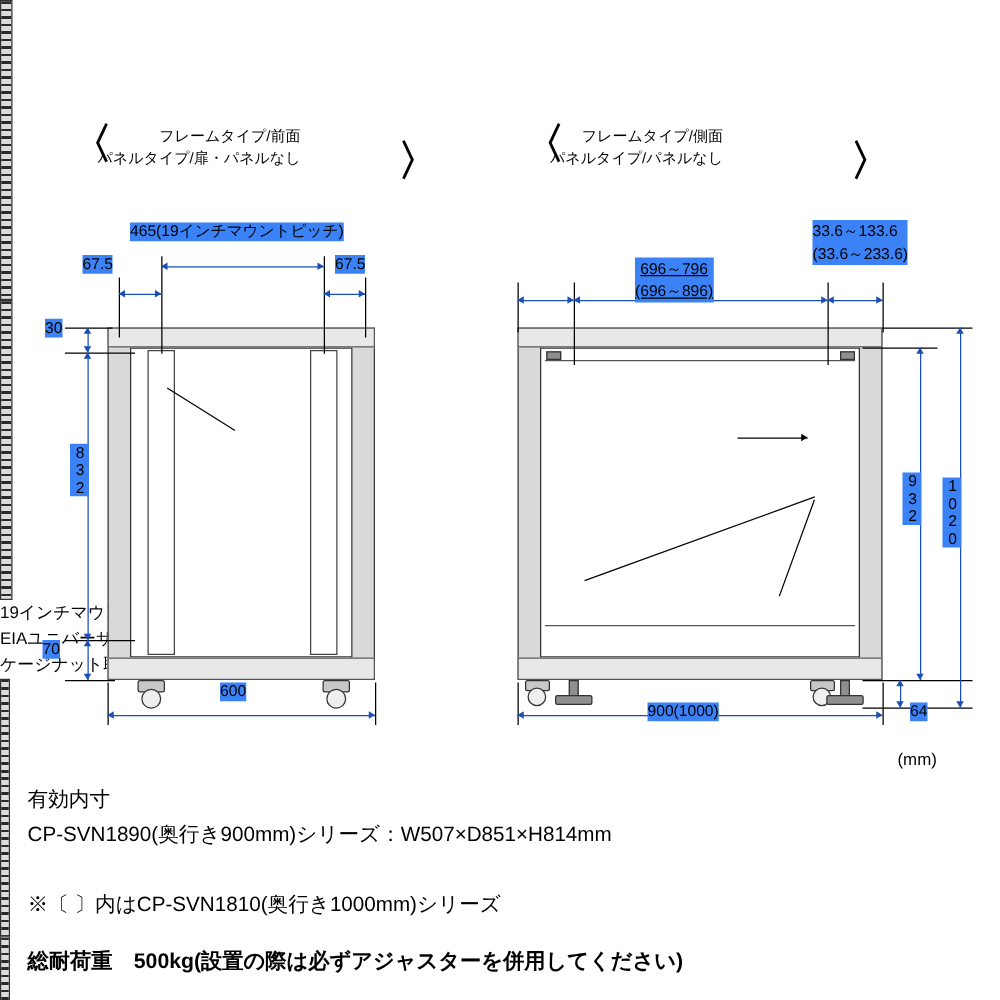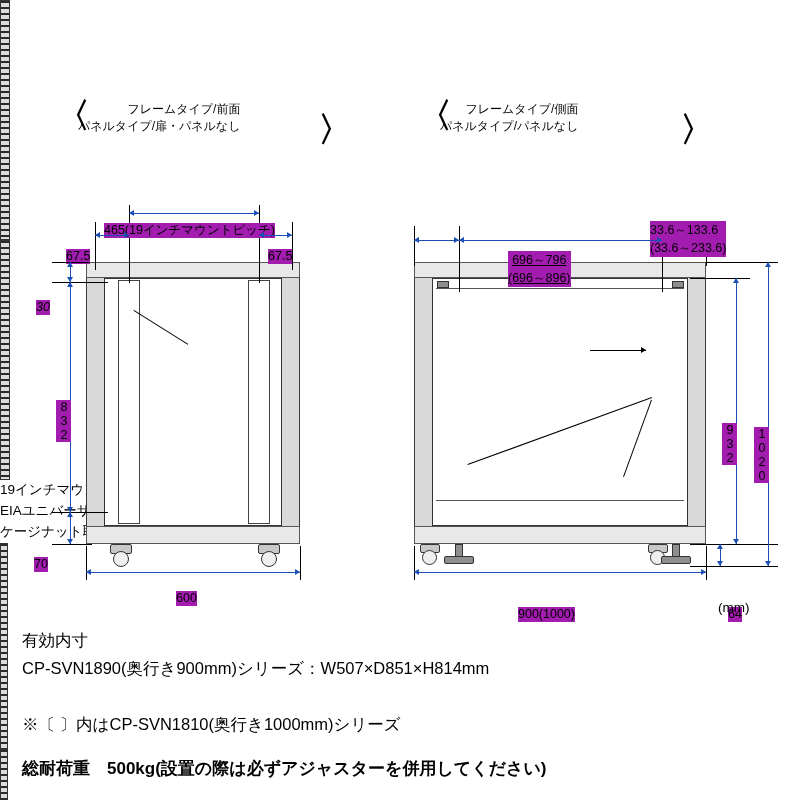--- a/index.html
+++ b/index.html
@@ -60,23 +60,22 @@
   .ar.left  { border-width: 3px 5px 3px 0; border-color: transparent #1a4fb4 transparent transparent; }
   .ar.right { border-width: 3px 0 3px 5px; border-color: transparent transparent transparent #1a4fb4; }
   .ar.up    { border-width: 0 3px 5px 3px; border-color: transparent transparent #1a4fb4 transparent; }
   .ar.down  { border-width: 5px 3px 0 3px; border-color: #1a4fb4 transparent transparent transparent; }
   .ar.blackright { border-width: 3px 0 3px 5px; border-color: transparent transparent transparent #000; }
 
   .dimlabel {
     position: absolute;
     font-size: 12.5px;
     white-space: pre;
-    background: #a21caf;
+    background: #3b82f6;
     line-height: 1.2;
-    margin-top: 45px;
   }
   .dimlabel.vert {
     writing-mode: vertical-rl;
     text-orientation: upright;
     letter-spacing: 0px;
   }
 
   
   .rect { position: absolute; box-sizing: border-box; }
   .grey { background: #d9d9d9; border: 1px solid #3a3a3a; }
@@ -174,21 +173,21 @@
   <div class="dimlabel" style="left:268px; top:204px;">67.5</div>
 
   <div class="hline" style="left:52px; top:262px; width:38px;"></div>
   <div class="hline" style="left:52px; top:282px; width:56px;"></div>
   <div class="hline" style="left:52px; top:512px; width:56px;"></div>
   <div class="hline" style="left:52px; top:544px; width:40px;"></div>
 
   <div class="vline blue" style="left:70px; top:262px; height:20px;"></div>
   <div class="ar up" style="left:67px; top:262px;"></div>
   <div class="ar down" style="left:67px; top:277px;"></div>
-  <div class="dimlabel" style="left:36px; top:255px;font-style:italic;">30</div>
+  <div class="dimlabel" style="left:36px; top:255px;">30</div>
 
   <div class="vline blue" style="left:70px; top:282px; height:230px;"></div>
   <div class="ar up" style="left:67px; top:282px;"></div>
   <div class="ar down" style="left:67px; top:507px;"></div>
   <div class="dimlabel vert" style="left:56px; top:355px;">832</div>
 
   <div class="vline blue" style="left:70px; top:512px; height:32px;"></div>
   <div class="ar up" style="left:67px; top:512px;"></div>
   <div class="ar down" style="left:67px; top:539px;"></div>
   <div class="dimlabel" style="left:34px; top:512px;">70</div>

